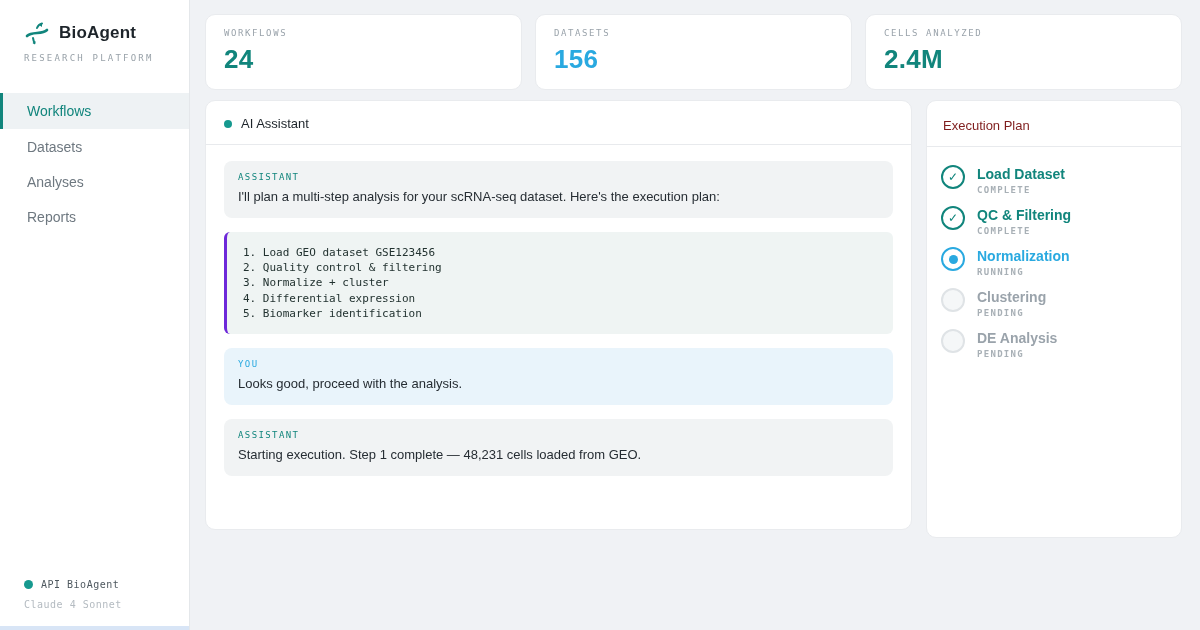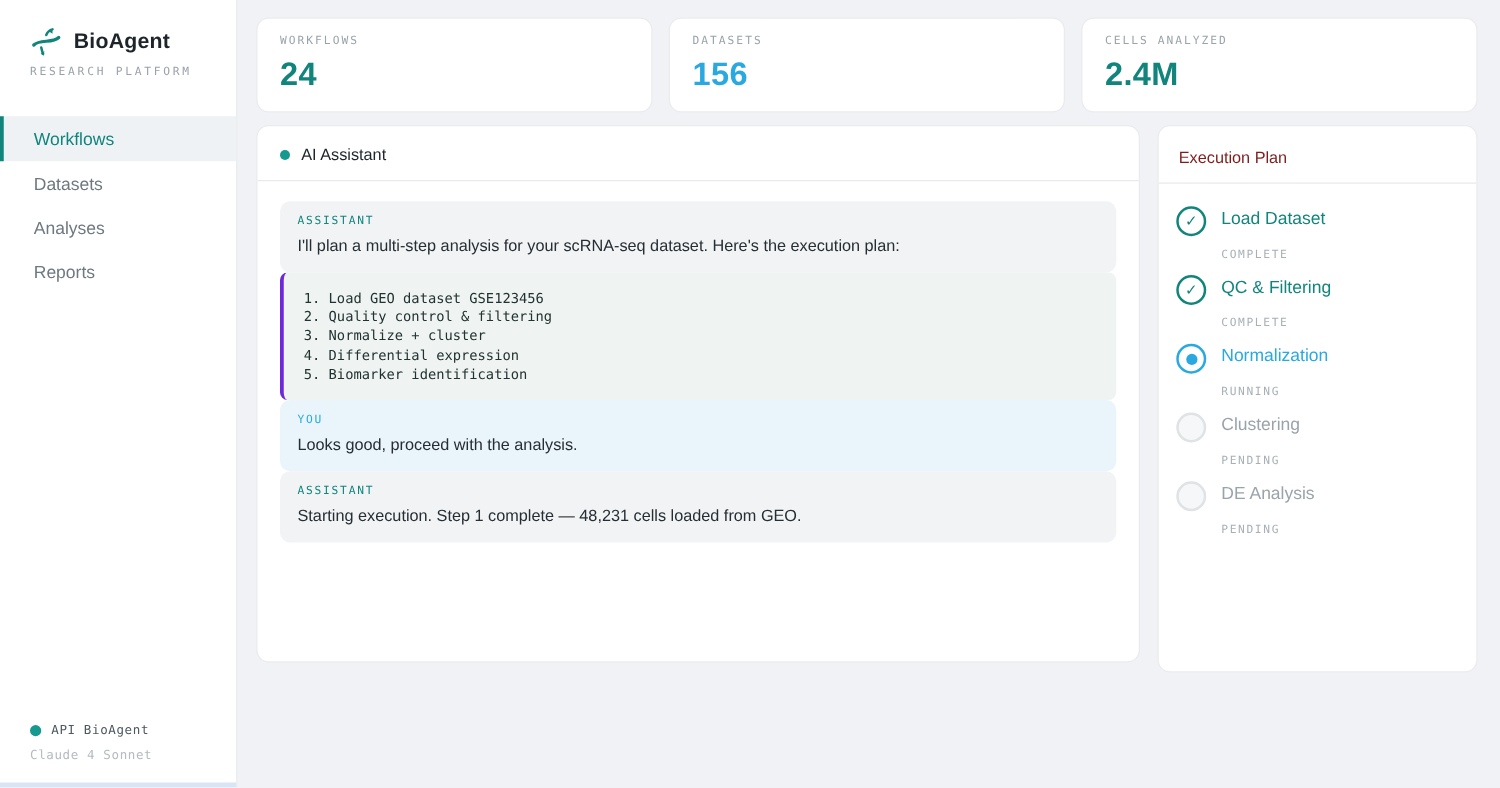--- a/index.html
+++ b/index.html
@@ -88,21 +88,21 @@
     background: #ffffff; border: 1px solid #e9ebee; border-radius: 10px;
     height: 430px; display: flex; flex-direction: column; overflow: hidden;
   }
   .chat-header {
     display: flex; align-items: center; gap: 9px;
     padding: 15px 18px 13px 18px;
     border-bottom: 1px solid #e8eaed;
   }
   .chat-header-dot { width: 8px; height: 8px; border-radius: 50%; background: #16998f; }
   .chat-title { font-size: 13px; color: #1d242a; }
-  .chat-body { padding: 16px 18px; display: flex; flex-direction: column; }
+  .chat-body { padding: 16px 18px; display: flex; flex-direction: column; gap: 14px; }
 
   .msg { border-radius: 8px; padding: 11px 14px 13px 14px; }
   .msg.assistant { background: #f1f3f4; }
   .msg.you { background: #e9f4fb; }
   .msg-role {
     font-family: "DejaVu Sans Mono", monospace;
     font-size: 9px; letter-spacing: 1.4px; margin-bottom: 6px;
   }
   .msg.assistant .msg-role { color: #11857c; }
   .msg.you .msg-role { color: #29a9e0; }
@@ -132,28 +132,28 @@
   .step { display: flex; align-items: flex-start; gap: 12px; margin-bottom: 11px; }
   .step-icon {
     width: 24px; height: 24px; min-width: 24px; border-radius: 50%;
     display: flex; align-items: center; justify-content: center;
     background: #ffffff;
   }
   .step-icon.complete { border: 2px solid #11857c; color: #11857c; font-size: 12px; }
   .step-icon.running { border: 2px solid #29a9e0; }
   .step-icon.running .inner-dot { width: 9px; height: 9px; border-radius: 50%; background: #29a9e0; }
   .step-icon.pending { border: 2px solid #dfe3e6; background: #f5f7f8; }
-  .step-texts { padding-top: 1px; }
+  .step-texts { padding-top: 1px; font-weight: bold; }
   .step-title { font-size: 14px; line-height: 16px; }
   .step-title.complete { color: #11857c; }
   .step-title.running { color: #29a9e0; }
   .step-title.pending { color: #9aa3ab; }
   .step-status {
     font-family: "DejaVu Sans Mono", monospace;
-    font-size: 9px; color: #a8b0b6; letter-spacing: 1.3px; margin-top: 17px;
+    font-size: 9px; color: #a8b0b6; letter-spacing: 1.3px; margin-top: 3px;
   }
   .progress-section { padding: 6px 16px 0 14px; }
   .progress-label {
     font-family: "DejaVu Sans Mono", monospace;
     font-size: 9px; color: #9aa3ab; letter-spacing: 1.3px;
   }
   .progress-track {
     margin-top: 9px; height: 5px; border-radius: 3px; background: #eceef0;
     overflow: hidden;
   }

